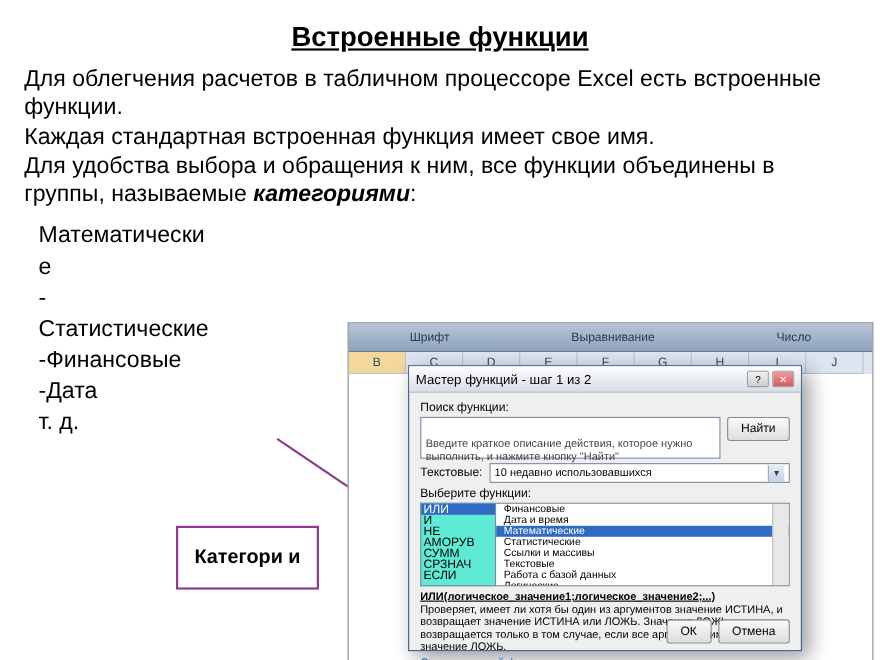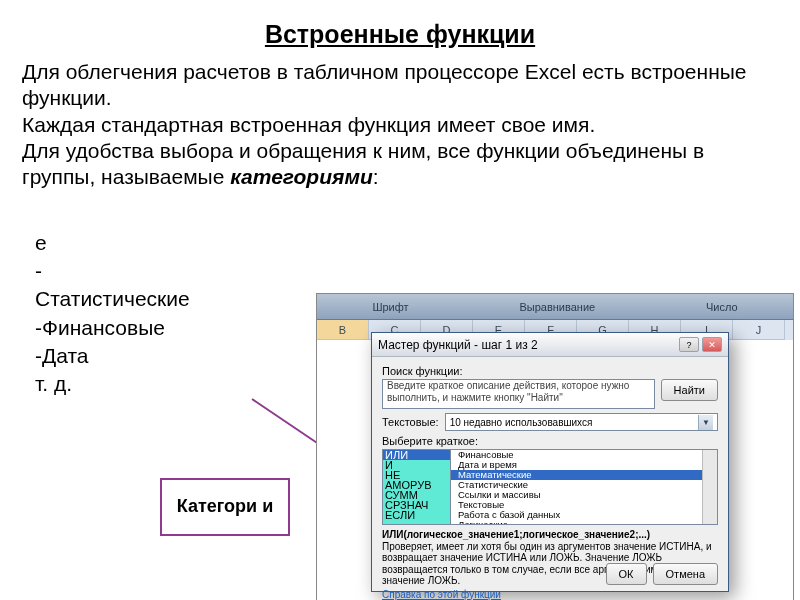--- a/index.html
+++ b/index.html
@@ -140,21 +140,21 @@
     .wbtn.close { background: linear-gradient(#f09a9a,#d85a5a); color:#fff; }
     .dlg-body { padding: 6px 10px; }
     .dlg-label { font-size: 11px; margin: 2px 0; }
     .searchrow { display: flex; gap: 6px; align-items: flex-start; margin-bottom: 4px; }
     .searchbox {
       flex: 1;
       height: 30px;
       background: #fff;
       border: 1px solid #7a8aa0;
       font-size: 10px;
-      padding: 0 4px;
+      padding: 18px 4px;
       line-height: 1.2;
       color: #444;
     }
     .btn {
       height: 22px;
       padding: 0 12px;
       background: linear-gradient(#fafafa,#dedede);
       border: 1px solid #8a8a8a;
       border-radius: 3px;
       font-size: 11px;
@@ -224,21 +224,21 @@
       width: 15px;
       background: #e8e8e8;
       border-left: 1px solid #bbb;
     }
     .desc {
       margin-top: 4px;
       font-size: 10px;
       line-height: 1.15;
       min-height: 36px;
     }
-    .desc .fname { font-weight: bold; }
+    .desc .fname { font-weight: bold; text-decoration: underline; }
     .helplink {
       font-size: 10px;
       color: #1b5fbf;
       text-decoration: underline;
       margin-top: 2px;
       display: inline-block;
     }
     .dlg-footer {
       position: absolute;
       right: 10px;
@@ -252,21 +252,21 @@
 
 <div class="slide-title">Встроенные функции</div>
 
 <div class="body-para">
   <span>Для облегчения расчетов в табличном процессоре Excel есть встроенные функции.</span><br>
   <span>Каждая стандартная встроенная функция имеет свое имя.</span><br>
   <span>Для удобства выбора и обращения к ним, все функции объединены в группы, называемые </span><span class="emph">категориями</span><span>:</span>
 </div>
 
 <div class="bullets">
-  <br>
+  <span>Математически</span><br>
   <span>е</span><br>
   <span>-</span><br>
   <span>Статистические</span><br>
   <span>-Финансовые</span><br>
   <span>-Дата</span><br>
   <span>т. д.</span>
 </div>
 
 <div class="callout-line"></div>
 <div class="callout">Категори
@@ -306,21 +306,21 @@
         <div class="searchbox">Введите краткое описание действия, которое нужно выполнить, и нажмите кнопку "Найти"</div>
         <div class="btn">Найти</div>
       </div>
       <div class="catrow">
         <span class="catlabel">Текстовые:</span>
         <div class="catselect">
           <span>10 недавно использовавшихся</span>
           <span class="dropdown-arrow">▼</span>
         </div>
       </div>
-      <div class="dlg-label">Выберите краткое:</div>
+      <div class="dlg-label">Выберите функции:</div>
       <div class="listarea">
         <div class="funclist">
           <div class="fitem sel">ИЛИ</div>
           <div class="fitem">И</div>
           <div class="fitem">НЕ</div>
           <div class="fitem">АМОРУВ</div>
           <div class="fitem">СУММ</div>
           <div class="fitem">СРЗНАЧ</div>
           <div class="fitem">ЕСЛИ</div>
         </div>

